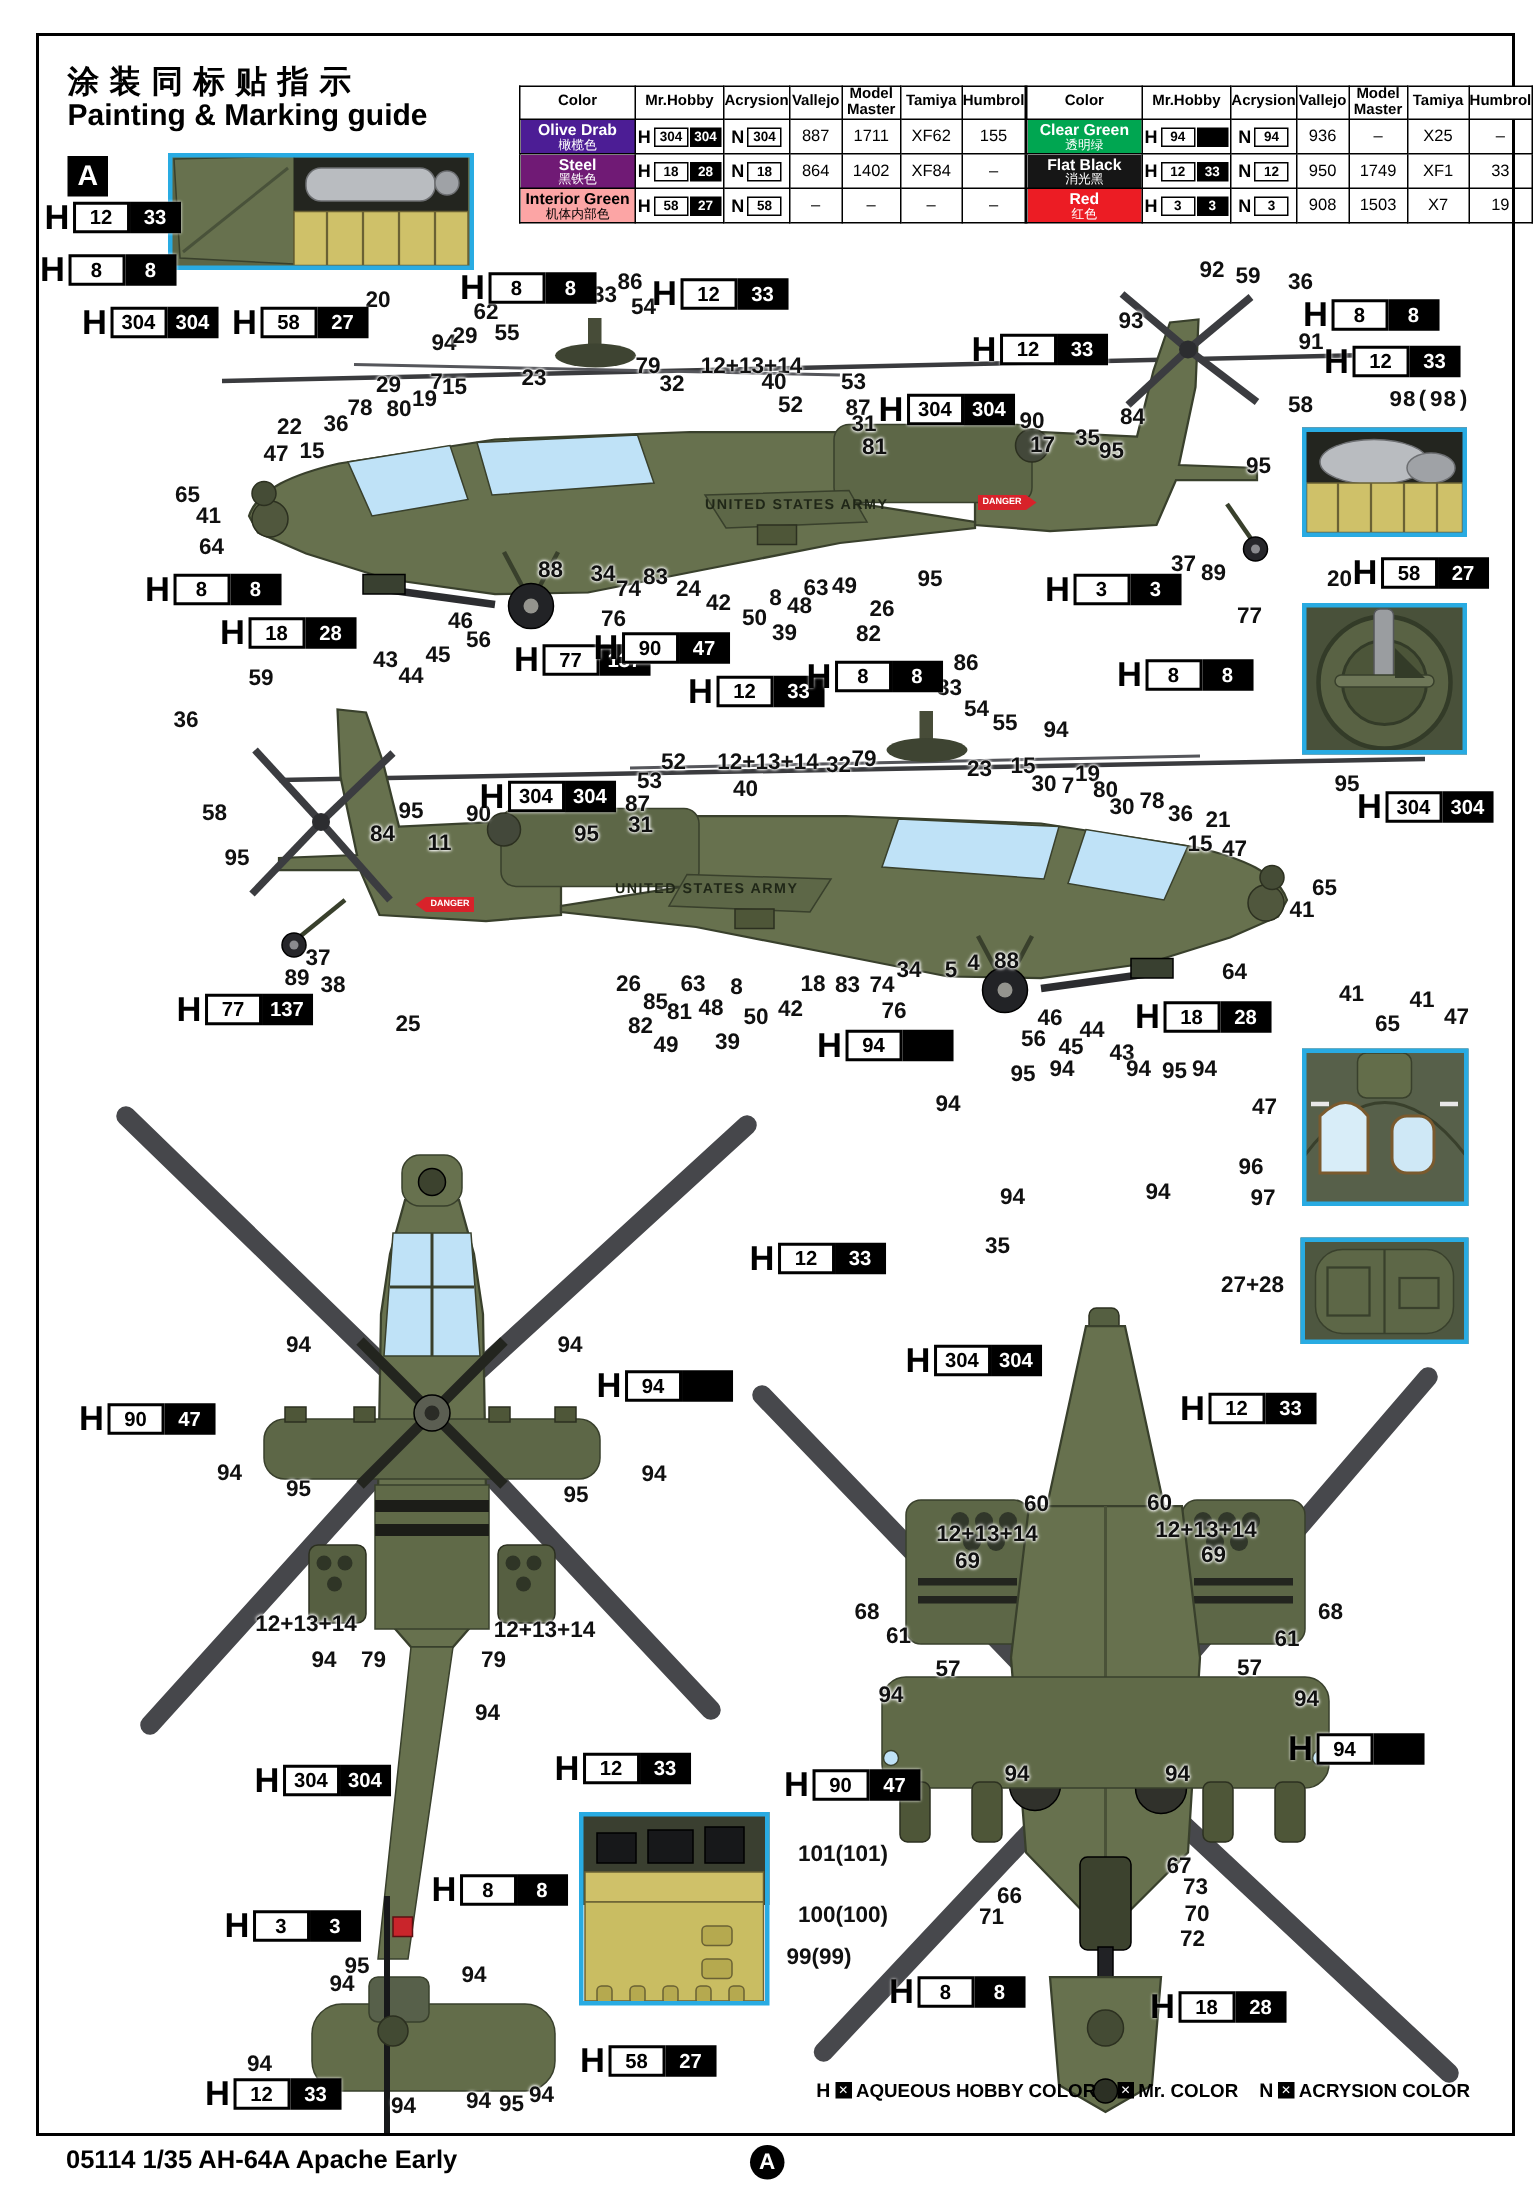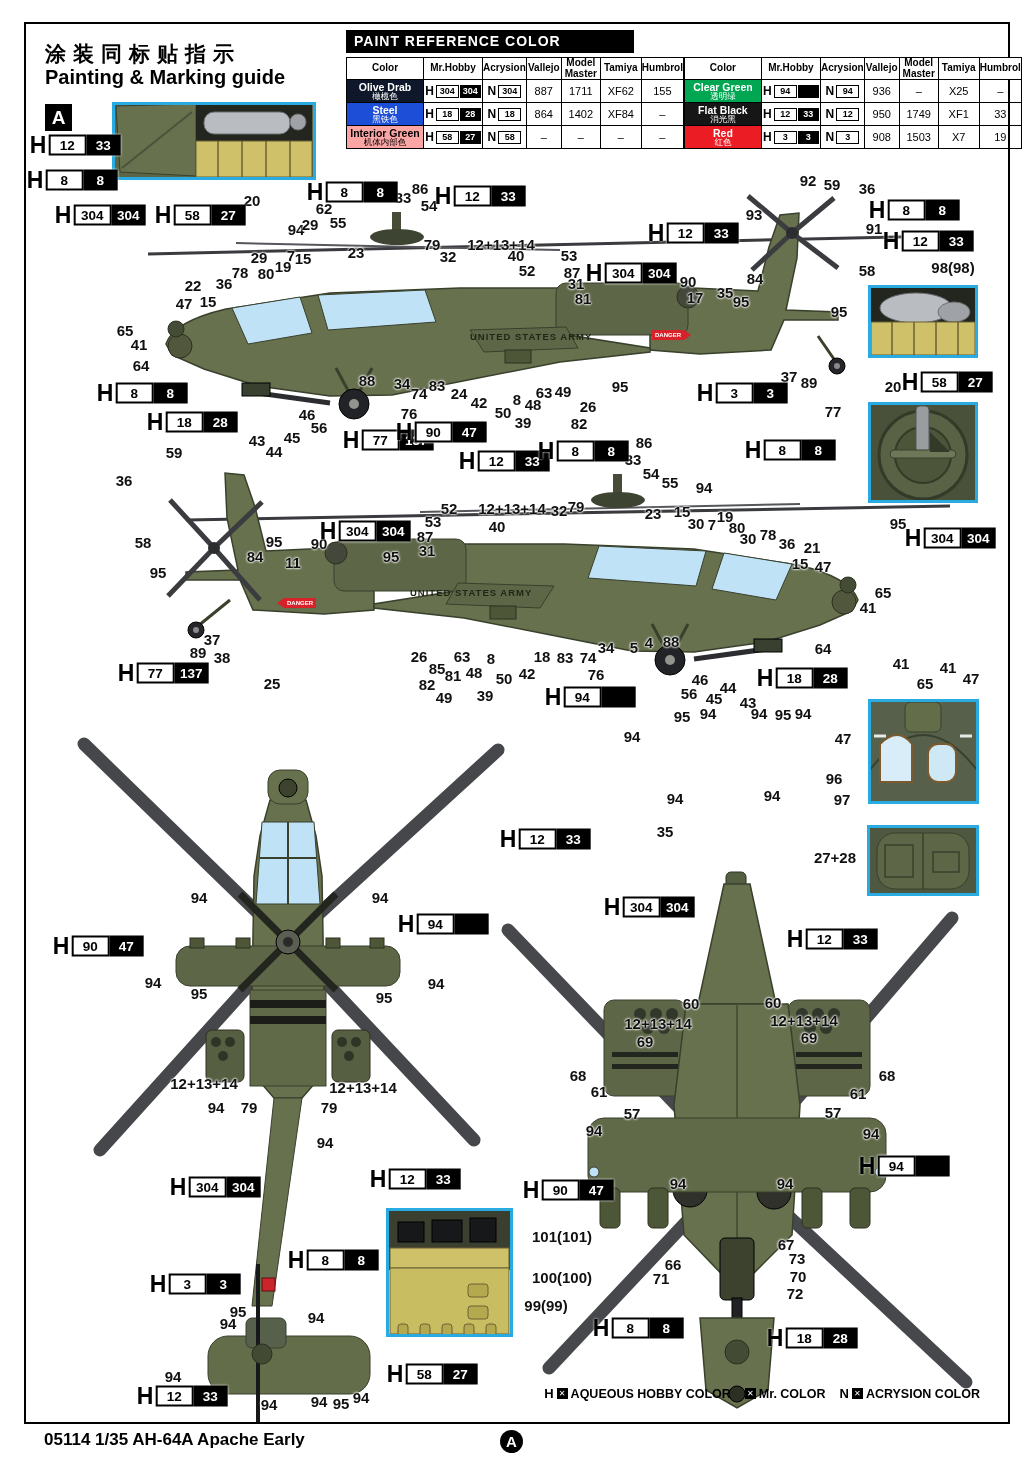--- a/index.html
+++ b/index.html
@@ -290,37 +290,36 @@
           <rect x="464" y="1324" width="10" height="12" rx="3"></rect>
         <rect x="486" y="1324" width="10" height="12" rx="3"></rect>
       </g>
     </g>
   </svg>
 
   <div class="title-cn">涂装同标贴指示</div>
   <div class="title-en">Painting &amp; Marking guide</div>
   <div class="section-badge">A</div>
 
-  <div class="pt-title">PAINT  REFERENCE COLOR</div>
   <div class="pt-wrap">
     <table class="pt">
       <thead>
           <tr id="pt-left-head">
             <th style="width: 76px;">Color</th>
             <th style="width: 58px;">Mr.Hobby</th>
             <th style="width: 40px;">Acrysion</th>
             <th style="width: 34px;">Vallejo</th>
             <th style="width: 38px;">Model Master</th>
             <th style="width: 40px;">Tamiya</th>
             <th style="width: 36px;">Humbrol</th>
           </tr>
         </thead>
         <tbody id="pt-left-body">
           <tr>
-            <td class="c-name" style="background: #0f172a; color: rgb(255, 255, 255);">
+            <td class="c-name" style="background: #4c1d95; color: rgb(255, 255, 255);">
               <div class="nm1">Olive Drab</div>
               <div class="nm2">橄榄色</div>
             </td>
             <td>
               <div class="mh">
                 <span class="mh-h">H</span>
                 <span class="mh-w">304</span>
                 <span class="mh-b">304</span>
               </div>
             </td>
@@ -329,21 +328,21 @@
                 <span class="mh-h">N</span>
                 <span class="mh-w">304</span>
               </div>
             </td>
             <td>887</td>
             <td>1711</td>
             <td>XF62</td>
             <td>155</td>
           </tr>
           <tr>
-            <td class="c-name" style="background: #1d4ed8; color: rgb(255, 255, 255); margin-left: 32px;">
+            <td class="c-name" style="background: #701a75; color: rgb(255, 255, 255); margin-left: 32px;">
               <div class="nm1">Steel</div>
               <div class="nm2">黑铁色</div>
             </td>
             <td>
               <div class="mh">
                 <span class="mh-h">H</span>
                 <span class="mh-w">18</span>
                 <span class="mh-b">28</span>
               </div>
             </td>
@@ -526,21 +525,21 @@
       <div class="co" style="left: 257px; top: 440px;">43</div>
       <div class="co" style="left: 292px; top: 437px;">45</div>
       <div class="co" style="left: 274px; top: 451px;">44</div>
       <div class="co" style="left: 409px; top: 413px;">76</div>
       <div class="co" style="left: 808px; top: 180px;">92</div>
       <div class="co" style="left: 832px; top: 184px;">59</div>
       <div class="co" style="left: 867px; top: 188px;">36</div>
       <div class="co" style="left: 754px; top: 214px;">93</div>
       <div class="co" style="left: 874px; top: 228px;">91</div>
       <div class="co" style="left: 867px; top: 270px;">58</div>
-      <div class="co" style="left: 953px; top: 267px;">98(98)</div>
+      <div class="co" style="left: 953px; top: 267px; font-family: Liberation Mono, monospace;">98(98)</div>
       <div class="co" style="left: 569px; top: 255px;">53</div>
       <div class="co" style="left: 572px; top: 272px;">87</div>
       <div class="co" style="left: 576px; top: 283px;">31</div>
       <div class="co" style="left: 583px; top: 298px;">81</div>
       <div class="co" style="left: 688px; top: 281px;">90</div>
       <div class="co" style="left: 695px; top: 297px;">17</div>
       <div class="co" style="left: 725px; top: 292px;">35</div>
       <div class="co" style="left: 755px; top: 278px;">84</div>
       <div class="co" style="left: 741px; top: 301px;">95</div>
       <div class="co" style="left: 839px; top: 311px;">95</div>

